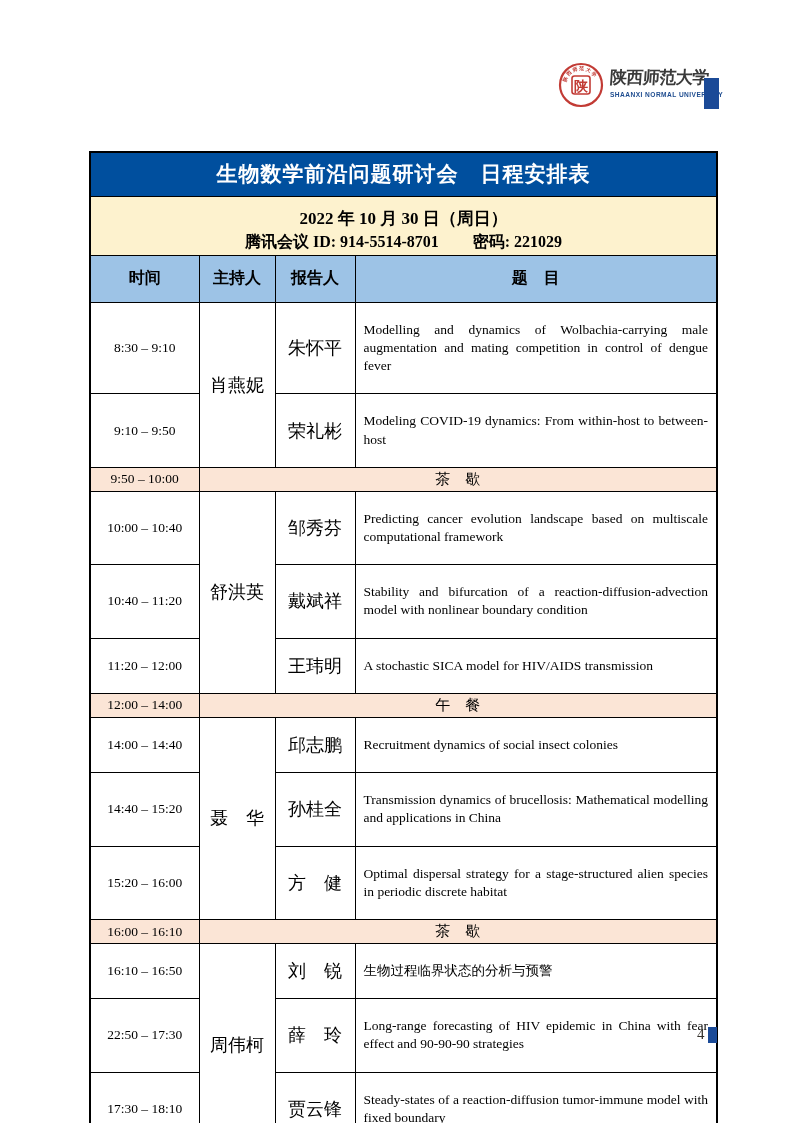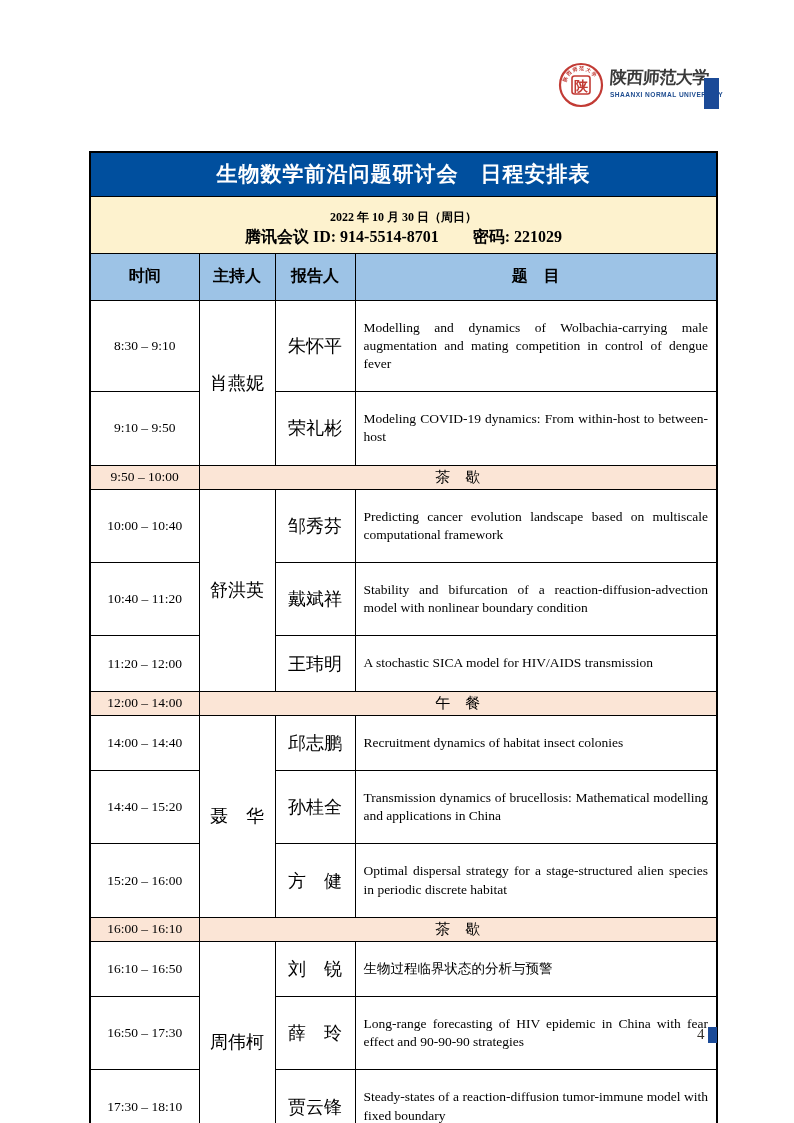--- a/index.html
+++ b/index.html
@@ -38,21 +38,21 @@
     position:absolute;top:151px;left:89px;width:629px;
     border-collapse:collapse;table-layout:fixed;
     border:2px solid #000;
   }
   .sched td{border:1px solid #000;padding:2px 6px;box-sizing:border-box;vertical-align:middle;}
   .title-row td{
     background:var(--navy);color:#fff;text-align:center;
     font-size:21px;font-weight:700;height:44px;letter-spacing:1px;
   }
   .date-row td{background:var(--cream);text-align:center;height:57px;font-weight:700;}
-  .date-line1{font-size:12px;line-height:1.45;margin-top:8px;}
+  .date-line1{font-size:17px;line-height:1.45;margin-top:8px;}
   .date-line2{font-size:16px;line-height:1.35;}
   .date-line2 .pw{margin-left:30px;}
   .head-row td{
     background:var(--light_blue);text-align:center;
     font-weight:700;font-size:16px;height:47px;
   }
   tr.session{height:48px;}
   td.time{text-align:center;font-size:13.5px;white-space:nowrap;}
   td.name{text-align:center;font-size:18px;}
   td.topic{font-size:13.5px;text-align:justify;line-height:1.35;padding:18px 8px;}
@@ -155,21 +155,21 @@
 
     <tr class="break-row">
       <td class="time">12:00 – 14:00</td>
       <td class="break-label" colspan="3">午　餐</td>
     </tr>
 
     <tr class="session">
       <td class="time">14:00 – 14:40</td>
       <td class="name" rowspan="3">聂　华</td>
       <td class="name">邱志鹏</td>
-      <td class="topic">Recruitment dynamics of habitat insect colonies</td>
+      <td class="topic">Recruitment dynamics of social insect colonies</td>
     </tr>
     <tr class="session">
       <td class="time">14:40 – 15:20</td>
       <td class="name">孙桂全</td>
       <td class="topic">Transmission dynamics of brucellosis: Mathematical modelling and applications in China</td>
     </tr>
     <tr class="session">
       <td class="time">15:20 – 16:00</td>
       <td class="name">方　健</td>
       <td class="topic">Optimal dispersal strategy for a stage-structured alien species in periodic discrete habitat</td>
@@ -180,21 +180,21 @@
       <td class="break-label" colspan="3">茶　歇</td>
     </tr>
 
     <tr class="session">
       <td class="time">16:10 – 16:50</td>
       <td class="name" rowspan="3">周伟柯</td>
       <td class="name">刘　锐</td>
       <td class="topic">生物过程临界状态的分析与预警</td>
     </tr>
     <tr class="session">
-      <td class="time">16:50 – 17:30</td>
+      <td class="time">22:50 – 17:30</td>
       <td class="name">薛　玲</td>
       <td class="topic">Long-range forecasting of HIV epidemic in China with fear effect and 90-90-90 strategies</td>
     </tr>
     <tr class="session">
       <td class="time">17:30 – 18:10</td>
       <td class="name">贾云锋</td>
       <td class="topic">Steady-states of a reaction-diffusion tumor-immune model with fixed boundary</td>
     </tr>
 
     <tr class="closing-row">

